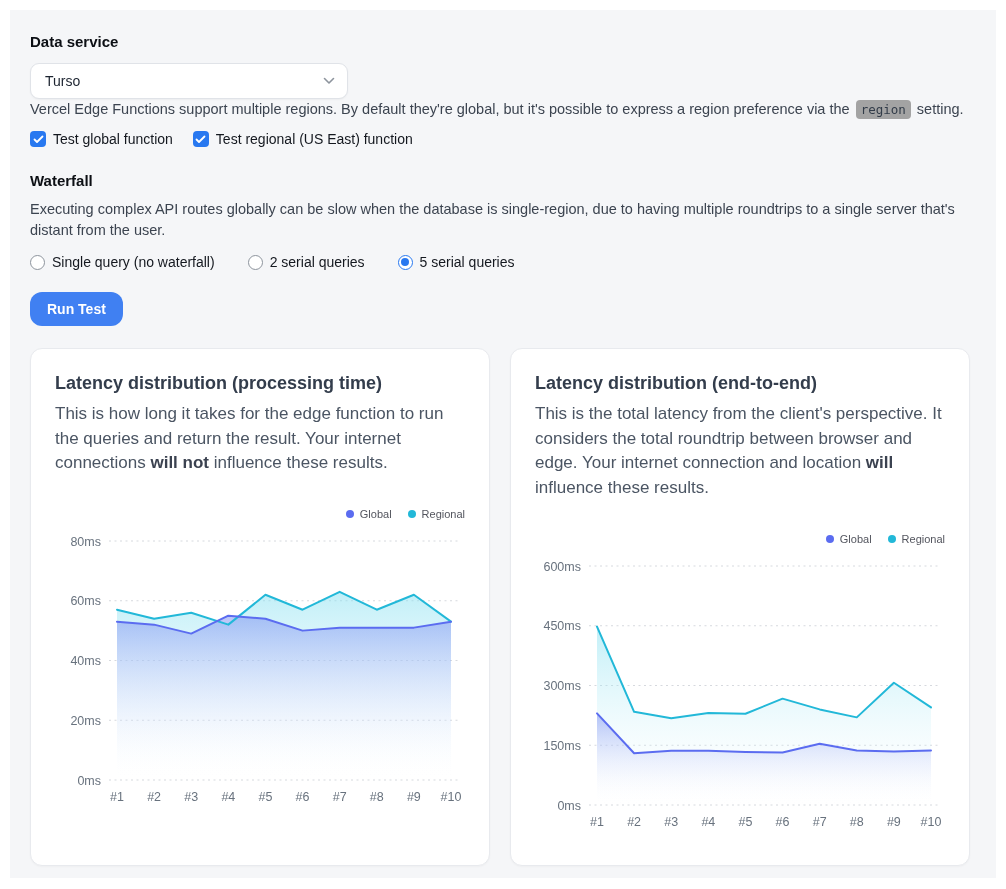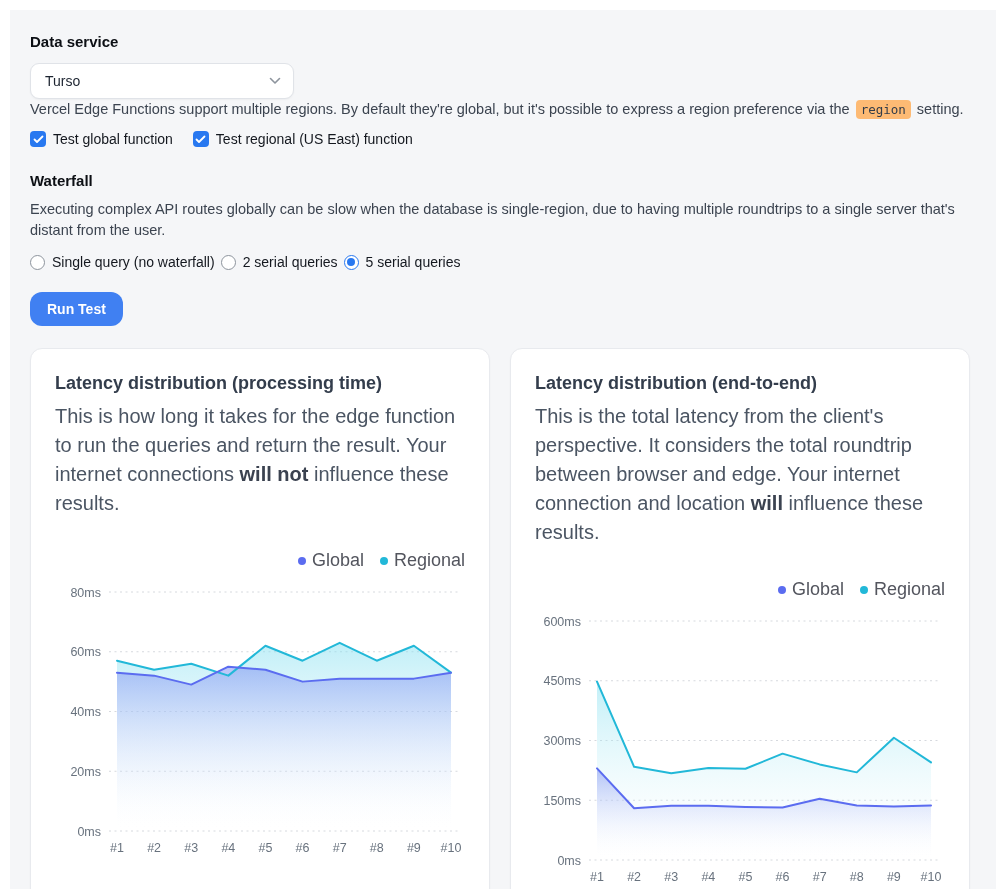--- a/index.html
+++ b/index.html
@@ -2,53 +2,53 @@
 <html><head>
 <meta charset="utf-8">
 <style>
   * { box-sizing: border-box; }
   html,body { margin:0; padding:0; background:#ffffff; font-family:"Liberation Sans",sans-serif; color:#14181f; }
   .app { margin:10px; width:986px; min-height:868px; background:#f5f6f8; padding:23px 28px 12px 20px; }
 
   .section-h { font-size:15px; font-weight:700; color:#0c0f14; margin:0; }
   #ds-heading { margin-bottom:13px; }
 
-  .select { width:264px; height:36px; background:#fff; border:1px solid #e0e3e8; border-radius:9px;
+  .select { width:318px; height:36px; background:#fff; border:1px solid #e0e3e8; border-radius:9px;
             display:flex; align-items:center; justify-content:space-between; padding:0 12px 0 14px;
             font-size:14px; color:#1c2430; box-shadow:0 1px 2px rgba(0,0,0,.04); cursor:pointer; }
   .chev { width:12px; height:8px; }
 
   #loc-heading { margin-top:28px; margin-bottom:10px; }
   .para { font-size:14.5px; line-height:1.45; color:#3c4450; margin:0 0 11px 0; max-width:965px; }
-  .code-chip { font-family:"DejaVu Sans Mono",monospace; font-size:12.5px; background:#fdba74; color:#323c49;
+  .code-chip { font-family:"DejaVu Sans Mono",monospace; font-size:12.5px; background:#a3a3a3; color:#323c49;
                border-radius:4px; padding:2px 5px; margin:0 2px; }
 
   .opt-row { display:flex; align-items:center; gap:20px; margin:0 0 0 0;text-align:right; }
   .opt { display:flex; align-items:center; gap:7px; font-size:14px; color:#14181f; cursor:pointer; }
   .cb { width:16px; height:16px; border-radius:4px; background:#2878f0; display:flex; align-items:center; justify-content:center; flex:0 0 auto; }
   .radio { width:15px; height:15px; border-radius:50%; background:#fff; border:1.5px solid #8d949d; flex:0 0 auto;
            display:flex; align-items:center; justify-content:center; }
   .radio.checked { border-color:#2878f0; }
   .radio.checked .dot { width:8px; height:8px; border-radius:50%; background:#2878f0; }
 
   #wf-heading { margin-top:25px; margin-bottom:10px; }
   .radio-row { margin-top:13px; }
 
   .run-btn { margin-top:22px; background:#4080f2; color:#fff; border:none; border-radius:12px;
              font-family:inherit; font-size:14px; font-weight:700; padding:9px 17px; cursor:pointer; }
 
   .cards { display:grid; grid-template-columns:1fr 1fr; gap:20px; margin-top:22px; }
   .card { background:#fff; border:1px solid #e8eaee; border-radius:12px; padding:24px 24px 20px 24px;
           box-shadow:0 1px 2px rgba(16,24,40,.03); }
   .card-title { font-size:18px; font-weight:600; color:#333d4c; margin:0 0 8px 0; }
-  .card-desc { font-size:20px; line-height:1.45; color:#4b5563; margin:0; }
+  .card-desc { font-size:17px; line-height:1.45; color:#4b5563; margin:0; }
   .card-desc b { color:#3b4250; }
 
   .legend { display:flex; justify-content:flex-end; align-items:center; gap:16px; margin-top:32px;
-            font-size:18px; color:#53555e; }
+            font-size:11px; color:#53555e; }
   .legend-item { display:flex; align-items:center; gap:6px; }
   .legend-dot { width:8px; height:8px; border-radius:50%; background:#888; }
 
   .chart-svg { display:block; margin-top:8px; font-family:inherit; }
 </style>
 </head>
 <body>
 
 <div class="app">
 
@@ -78,21 +78,21 @@
             <path d="M1.5 4.5 L4 7 L9.5 1.5" fill="none" stroke="#fff" stroke-width="1.8" stroke-linecap="round" stroke-linejoin="round"></path>
           </svg>
       </span>
       <span>Test regional (US East) function</span>
     </label>
   </div>
 
   <h3 class="section-h" id="wf-heading">Waterfall</h3>
   <p class="para">Executing complex API routes globally can be slow when the database is single-region, due to having multiple roundtrips to a single server that's distant from the user.</p>
 
-  <div class="opt-row radio-row" style="gap:6px;">
+  <div class="opt-row radio-row" style="gap:33px;">
     <label class="opt">
       <span class="radio">
           <span class="dot"></span>
         </span>
       <span>Single query (no waterfall)</span>
     </label>
     <label class="opt">
       <span class="radio">
           <span class="dot"></span>
         </span>

